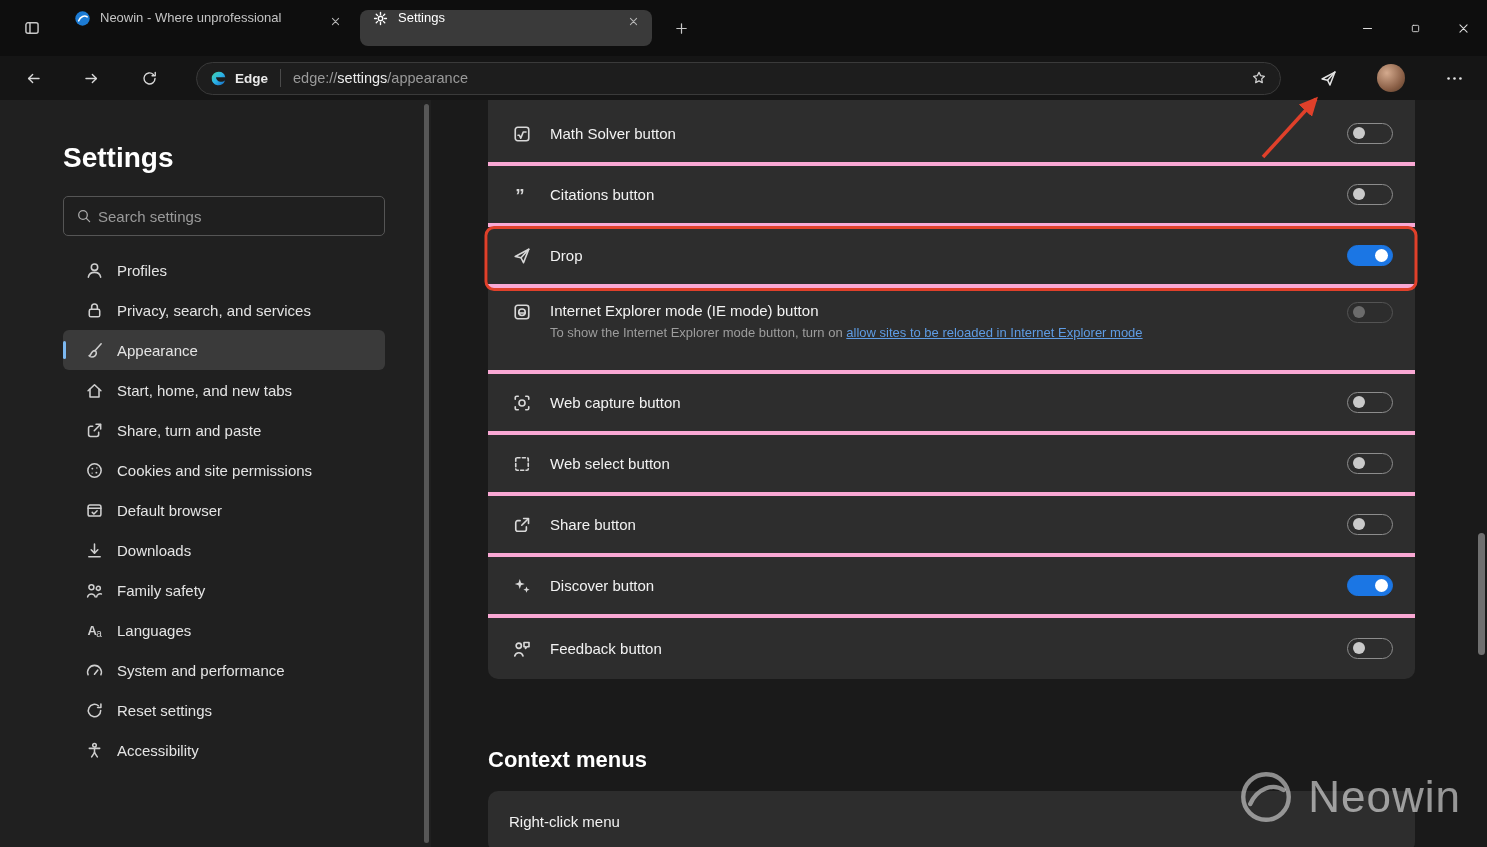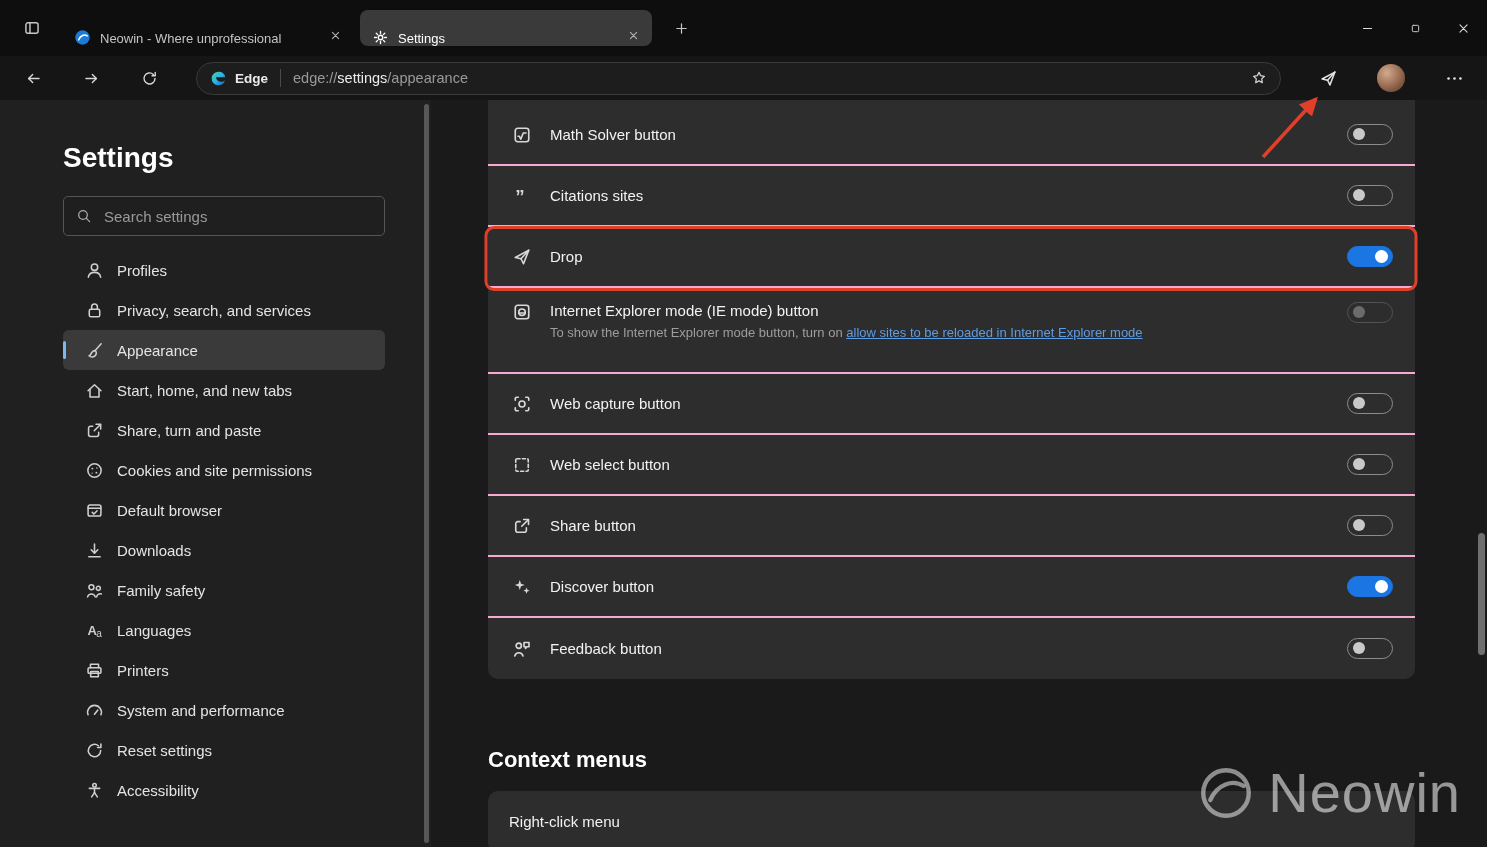--- a/index.html
+++ b/index.html
@@ -10,21 +10,21 @@
   *{box-sizing:border-box;margin:0;padding:0}
   html,body{width:1487px;height:847px;overflow:hidden}
   body{background:#1b1b1b;color:#fff;font-family:"Liberation Sans",sans-serif;position:relative}
 
   
   .tabbar{height:56px;background:#0e0e0e;display:flex;align-items:center;padding-left:14px}
   .icon{display:inline-flex;width:18px;height:18px;color:inherit;flex-shrink:0}
   .icon svg{width:100%;height:100%;display:block}
   .tab-actions-btn{width:36px;height:34px;border:none;background:transparent;color:#c8c8c8;
     display:flex;align-items:center;justify-content:center;border-radius:6px;margin-right:12px}
-  .tab{display:flex;align-items:flex-end;gap:9px;height:36px;width:292px;padding:0 8px 0 12px;
+  .tab{display:flex;align-items:flex-start;gap:9px;height:36px;width:292px;padding:0 8px 0 12px;
     border-radius:8px;color:#c4c4c4;font-size:13px;margin-right:6px}
   .tab.active{background:#3a3a3a;color:#fff}
   .tab .favicon{width:17px;height:17px}
   .tab-title{flex:1;white-space:nowrap;overflow:hidden}
   .tab-close{width:22px;height:22px;border:none;background:transparent;color:#b5b5b5;border-radius:4px;
     display:flex;align-items:center;justify-content:center}
   .tab-close .icon{width:13px;height:13px}
   .new-tab-btn{width:34px;height:34px;border:none;background:transparent;color:#c8c8c8;margin-left:6px;
     display:flex;align-items:center;justify-content:center;border-radius:6px}
   .new-tab-btn .icon{width:15px;height:15px}
@@ -54,59 +54,59 @@
     display:flex;align-items:center;justify-content:center}
   .tool-btn .icon{width:19px;height:19px}
   .avatar{width:28px;height:28px;border-radius:50%;margin:0 10px;border:none;
     background:radial-gradient(circle at 35% 32%,#d4aa8e,#8a5f46 62%,#503624)}
 
   
   .main{display:flex;height:747px;position:relative}
   .sidebar{width:431px;flex-shrink:0;position:relative;background:#202020;padding:42px 0 0 63px}
   .sidebar h1{font-size:28px;font-weight:700}
   .searchbox{margin-top:22px;width:322px;height:40px;border:1px solid #555;border-radius:5px;
-    background:#1f1f1f;display:flex;align-items:center;padding:0 12px;gap:12px;color:#a9a9a9}
+    background:#1f1f1f;display:flex;align-items:center;padding:0 12px;gap:6px;color:#a9a9a9}
   .searchbox .icon{width:16px;height:16px}
   .searchbox input{flex:1;background:transparent;border:none;outline:none;color:#e8e8e8;
     font-size:15px;font-family:inherit}
   .searchbox input::placeholder{color:#9a9a9a}
   #sidebar-list{margin-top:14px;width:322px}
   .side-item{display:flex;align-items:center;height:40px;border-radius:6px;padding-left:22px;gap:13px;
     position:relative;color:#e4e4e4;font-size:15px;cursor:default;white-space:nowrap}
   .side-item .icon{width:19px;height:19px;color:#cfcfcf}
   .side-item.selected{background:#3a3a3a}
   .sel-ind{position:absolute;left:0;top:11px;width:3px;height:18px;border-radius:2px;background:#7cb8f0}
   .sidebar-scrollbar{position:absolute;right:2px;top:4px;bottom:4px;width:5px;border-radius:3px;background:#575757}
 
   .content{flex:1;min-width:0;position:relative;background:#1a1a1a}
   .card{width:927px;margin-left:57px;background:#2d2d2d;border-radius:10px}
   .card-toolbar{border-radius:0 0 10px 10px;padding-top:5px}
   .row{display:flex;align-items:center;min-height:61px;padding:0 22px 0 24px;gap:18px;
-    border-bottom:2px solid #f9a8d4}
+    border-bottom:4px solid #f9a8d4}
   .row:last-child{border-bottom:none}
   .row .row-icon{width:20px;height:20px;color:#d8d8d8}
   .texts{display:flex;flex-direction:column;gap:6px;min-width:0}
   .row-label{font-size:15px;color:#f2f2f2}
   .row.tall{min-height:86px;align-items:flex-start;padding-top:14px;padding-bottom:6px}
   .desc{font-size:13px;color:#9d9d9d}
   .desc-link{color:var(--link);text-decoration:underline;cursor:pointer}
   .toggle{margin-left:auto;width:46px;height:21px;border-radius:11px;border:1px solid #8c8c8c;
     position:relative;flex-shrink:0;cursor:pointer;background:transparent}
   .toggle .knob{position:absolute;left:5px;top:3px;width:12px;height:12px;border-radius:50%;background:#c9c9c9}
   .toggle.on{background:var(--accent);border-color:var(--accent)}
   .toggle.on .knob{left:auto;right:4px;top:2.5px;width:13px;height:13px;background:#fff}
   .toggle.disabled{opacity:.4}
   .section-heading{font-size:22px;font-weight:700;margin:68px 0 18px 57px;color:#fff}
   .card-context .row{padding-left:21px}
 
   .watermark{position:absolute;right:26px;bottom:22px;display:flex;align-items:center;gap:14px;
     color:rgba(255,255,255,.5)}
   .watermark .mark{width:56px;height:56px;display:inline-flex}
   .watermark .mark svg{width:100%;height:100%}
-  .watermark .wm-text{font-size:56px;font-weight:500;letter-spacing:1px;color:rgba(255,255,255,.55)}
+  .watermark .wm-text{font-size:44px;font-weight:500;letter-spacing:1px;color:rgba(255,255,255,.55)}
 
   .page-scrollbar{position:absolute;right:1px;top:0;bottom:0;width:9px}
   .page-scrollbar .thumb{position:absolute;top:433px;height:122px;left:1px;width:7px;border-radius:4px;background:#6f6f6f}
 
   .annotation{position:absolute;left:0;top:0;width:1487px;height:847px;pointer-events:none;z-index:60}
   .ann-stroke{stroke:var(--annot)}
   .ann-fill{fill:var(--annot)}
 </style>
 </head>
 <body>
@@ -421,32 +421,20 @@
                 <text x="9.4" y="13.4" font-size="8.5" fill="currentColor" stroke="none">a</text>
               </g>
             </svg>
           </span>
           <span class="side-label">Languages</span>
         </div>
         <div class="side-item">
           <span class="icon">
             <svg viewBox="0 0 16 16">
               <g fill="none" stroke="currentColor" stroke-width="1.3" stroke-linecap="round" stroke-linejoin="round">
-                <path d="M4.6,5.6 V2.8 h6.8 v2.8"></path>
-                <rect x="2.6" y="5.6" width="10.8" height="4.8" rx="1"></rect>
-                <rect x="4.8" y="8.8" width="6.4" height="4.4"></rect>
-              </g>
-            </svg>
-          </span>
-          <span class="side-label">Printers</span>
-        </div>
-        <div class="side-item">
-          <span class="icon">
-            <svg viewBox="0 0 16 16">
-              <g fill="none" stroke="currentColor" stroke-width="1.3" stroke-linecap="round" stroke-linejoin="round">
                 <path d="M2.6,11.6 a5.8,5.8 0 1 1 10.8,0"></path>
                 <line x1="8" y1="11.2" x2="10.8" y2="7.6"></line>
               </g>
             </svg>
           </span>
           <span class="side-label">System and performance</span>
         </div>
         <div class="side-item">
           <span class="icon">
             <svg viewBox="0 0 16 16">
@@ -496,21 +484,21 @@
         </div>
         <div class="row">
           <span class="icon row-icon">
             <svg viewBox="0 0 16 16">
               <g fill="none" stroke="currentColor" stroke-width="1.3" stroke-linecap="round" stroke-linejoin="round">
                 <text x="2.5" y="13.5" font-size="15" font-weight="bold" fill="currentColor" stroke="none">”</text>
               </g>
             </svg>
           </span>
           <div class="texts">
-            <div class="row-label">Citations sites</div>
+            <div class="row-label">Citations button</div>
           </div>
           <div class="toggle">
             <span class="knob"></span>
           </div>
         </div>
         <div class="row">
           <span class="icon row-icon">
             <svg viewBox="0 0 16 16">
               <g fill="none" stroke="currentColor" stroke-width="1.3" stroke-linecap="round" stroke-linejoin="round">
                 <path d="M2.6,8.4 L13.4,2.6 L9.2,13.4 L7.2,9.4 Z"></path>

